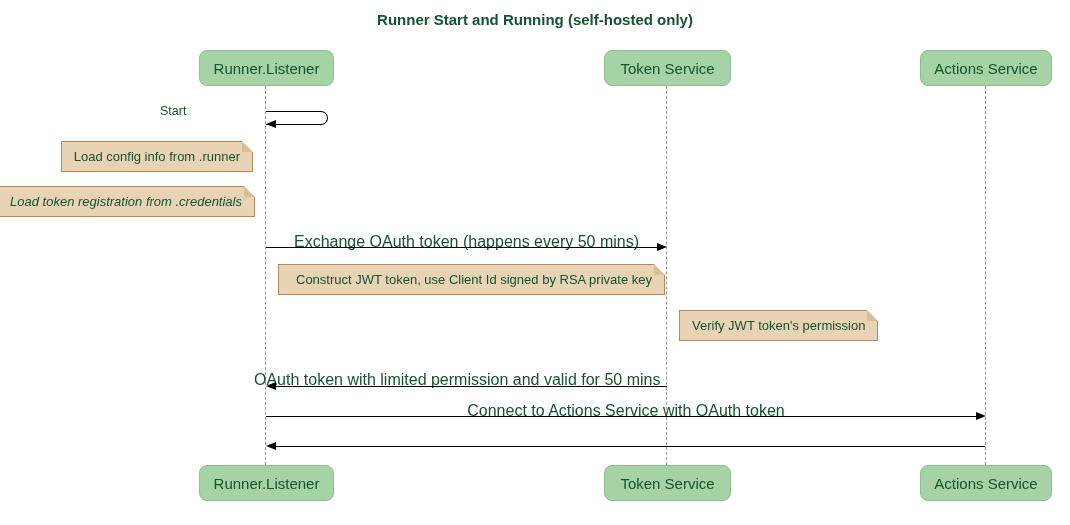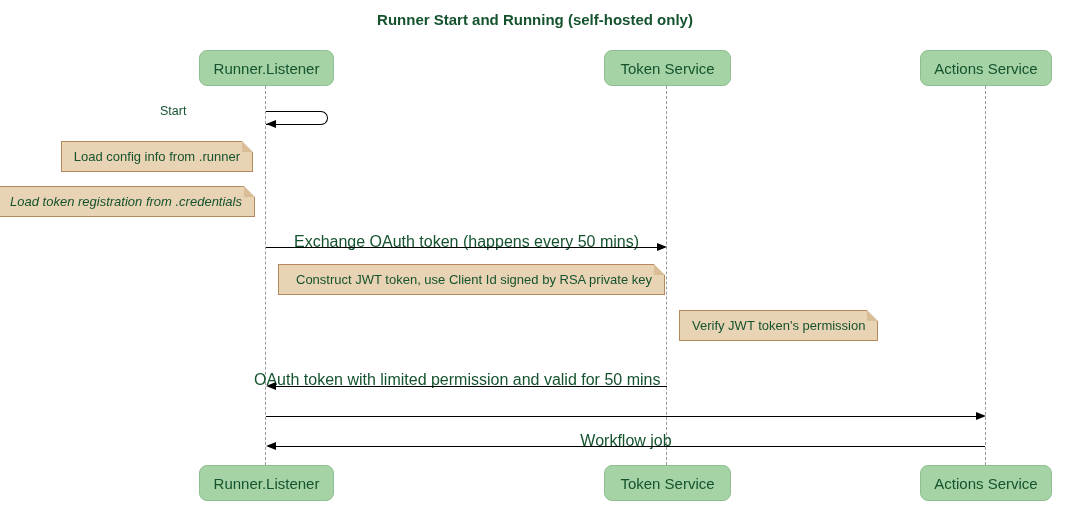--- a/index.html
+++ b/index.html
@@ -129,24 +129,24 @@
   <div class="note" style="left:278px; top:264px;padding-left:17px;">Construct JWT token, use Client Id signed by RSA private key</div>
 
   <div class="note" style="left:679px; top:310px;">
     <div>Verify JWT token's permission</div>
   </div>
 
   <div class="msg-label" style="left:254px; top:371px; width:401px;">OAuth token with limited permission and valid for 50 mins</div>
   <div class="msg-line" style="left:275px; top:386px; width:392px;"></div>
   <div class="arrow-left" style="left:266px; top:382px;"></div>
 
+  <div class="msg-label" style="left:266px; top:402px; width:720px;">Connect to Actions Service with OAuth token</div>
   <div class="msg-line" style="left:266px; top:416px; width:710px;"></div>
   <div class="arrow-right" style="left:976px; top:412px;"></div>
 
-  <div class="msg-label" style="left:266px; top:432px; width:720px;">Workflow job</div>
   <div class="msg-line" style="left:275px; top:446px; width:710px;"></div>
   <div class="arrow-left" style="left:266px; top:442px;"></div>
 
   <div class="actor" style="left:199px; top:465px; width:135px;">Runner.Listener</div>
   <div class="actor" style="left:604px; top:465px; width:127px;">Token Service</div>
   <div class="actor" style="left:920px; top:465px; width:132px;">Actions Service</div>
 
 </div>
 
 </body></html>

